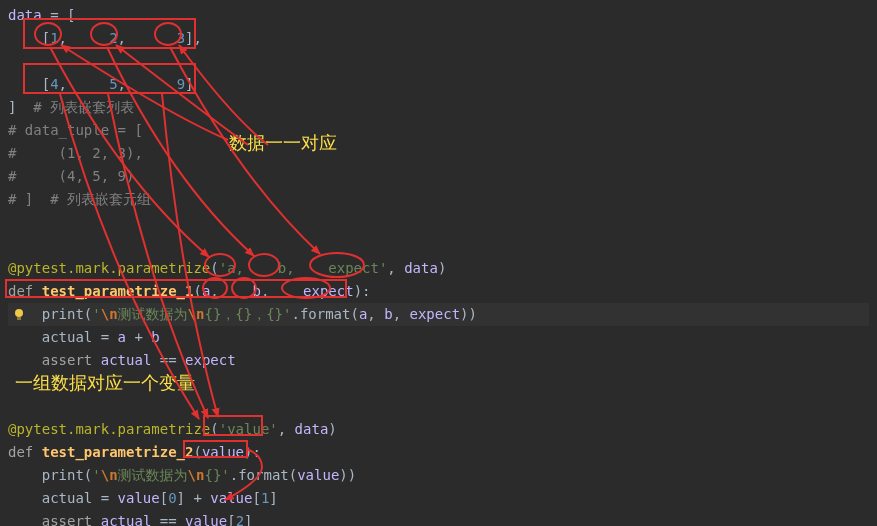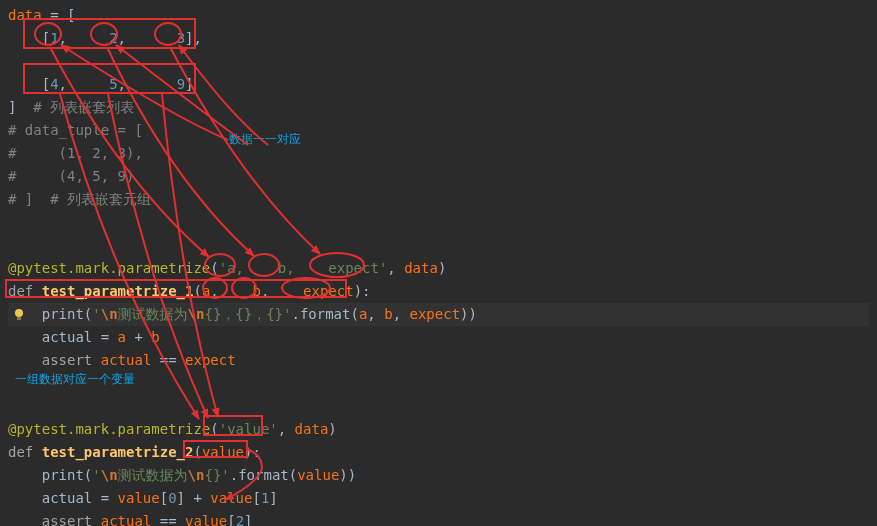--- a/index.html
+++ b/index.html
@@ -21,38 +21,38 @@
   }
   .line { display: block; min-height: 23px; white-space: pre; }
   .hl-line { background: #323232; }
   .kw { color: #a3a3a3; font-weight: normal; }
   .fn { color: #ffc66d; font-weight: bold; }
   .str { color: #6a8759; text-align: right; }
   .esc { color: #cc7832; font-weight: bold; }
   .num { color: #6897bb; }
   .cmt { color: #808080; }
   .deco { color: #bbb529; }
-  .param { color: #f97316; }
+  .param { color: #c4b5fd; }
   .op { color: #a9b7c6; }
   .bulb {
     position: absolute;
     left: 12px;
     width: 14px; height: 14px;
     display: inline-block;
   }
   svg.overlay {
     position: absolute;
     left: 0; top: 0;
     width: 877px; height: 526px;
     pointer-events: none;
   }
   .anno-text {
     position: absolute;
-    color: #0ea5e9;
-    font-size: 12px;
+    color: #fde047;
+    font-size: 18px;
     font-family: sans-serif;
   }
 </style>
 </head>
 <body>
 
 <div class="code-area" id="code"><span class="line"><span class="param">data </span><span class="op">= [</span></span><span class="line"><span class="op">    [</span><span class="num">1</span><span class="op">,     </span><span class="num">2</span><span class="op">,      </span><span class="num">3</span><span class="op">],</span></span><span class="line"><span class="op"></span></span><span class="line"><span class="op">    [</span><span class="num">4</span><span class="op">,     </span><span class="num">5</span><span class="op">,      </span><span class="num">9</span><span class="op">]</span></span><span class="line"><span class="op">]  </span><span class="cmt"># 列表嵌套列表</span></span><span class="line"><span class="cmt"># data_tuple = [</span></span><span class="line"><span class="cmt">#     (1, 2, 3),</span></span><span class="line"><span class="cmt">#     (4, 5, 9)</span></span><span class="line"><span class="cmt"># ]  # 列表嵌套元组</span></span><span class="line"><span class="op"></span></span><span class="line"><span class="op"></span></span><span class="line"><span class="deco">@pytest.mark.parametrize</span><span class="op">(</span><span class="str">'a,    b,    expect'</span><span class="op">, </span><span class="param">data</span><span class="op">)</span></span><span class="line"><span class="kw">def </span><span class="fn">test_parametrize_1</span><span class="op">(</span><span class="param">a</span><span class="op">,    </span><span class="param">b</span><span class="op">,    </span><span class="param">expect</span><span class="op">):</span></span><span class="line hl-line"><span class="op">    print(</span><span class="str">'</span><span class="esc">\n</span><span class="str">测试数据为</span><span class="esc">\n</span><span class="str">{}，{}，{}'</span><span class="op">.format(</span><span class="param">a</span><span class="op">, </span><span class="param">b</span><span class="op">, </span><span class="param">expect</span><span class="op">))</span></span><span class="line"><span class="op">    actual </span><span class="op">= </span><span class="param">a </span><span class="op">+ </span><span class="param">b</span></span><span class="line"><span class="op">    </span><span class="kw">assert </span><span class="param">actual </span><span class="op">== </span><span class="param">expect</span></span><span class="line"><span class="op"></span></span><span class="line"><span class="op"></span></span><span class="line"><span class="deco">@pytest.mark.parametrize</span><span class="op">(</span><span class="str">'value'</span><span class="op">, </span><span class="param">data</span><span class="op">)</span></span><span class="line"><span class="kw">def </span><span class="fn">test_parametrize_2</span><span class="op">(</span><span class="param">value</span><span class="op">):</span></span><span class="line"><span class="op">    print(</span><span class="str">'</span><span class="esc">\n</span><span class="str">测试数据为</span><span class="esc">\n</span><span class="str">{}'</span><span class="op">.format(</span><span class="param">value</span><span class="op">))</span></span><span class="line"><span class="op">    actual </span><span class="op">= </span><span class="param">value</span><span class="op">[</span><span class="num">0</span><span class="op">] </span><span class="op">+ </span><span class="param">value</span><span class="op">[</span><span class="num">1</span><span class="op">]</span></span><span class="line"><span class="op">    </span><span class="kw">assert </span><span class="param">actual </span><span class="op">== </span><span class="param">value</span><span class="op">[</span><span class="num">2</span><span class="op">]</span></span></div>
 
 <div class="anno-text" style="left:229px; top:131px;">数据一一对应</div>
 <div class="anno-text" style="left:15px; top:371px;">一组数据对应一个变量</div>

